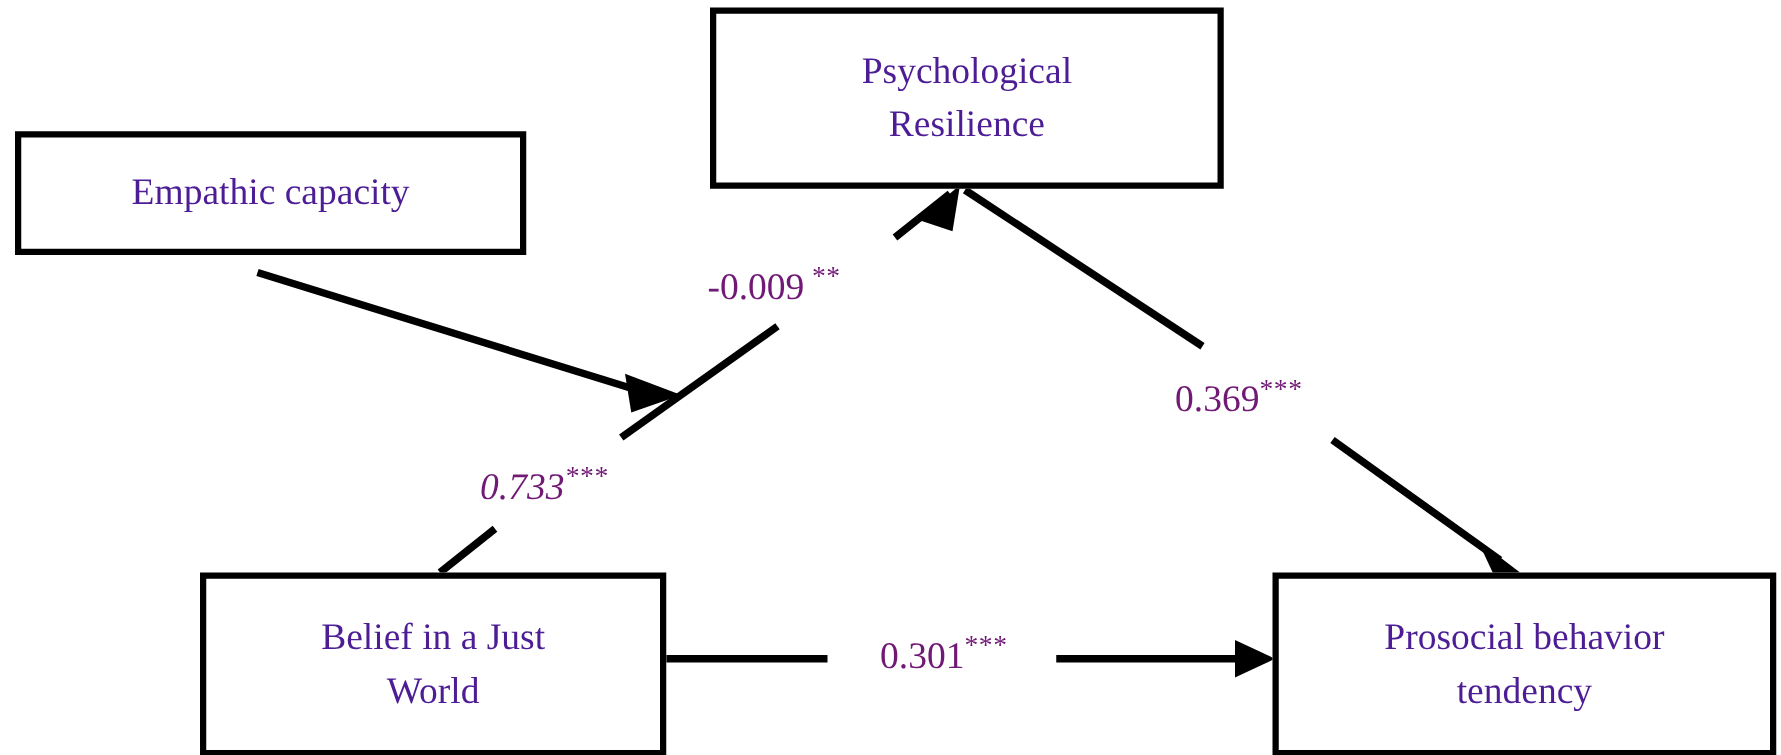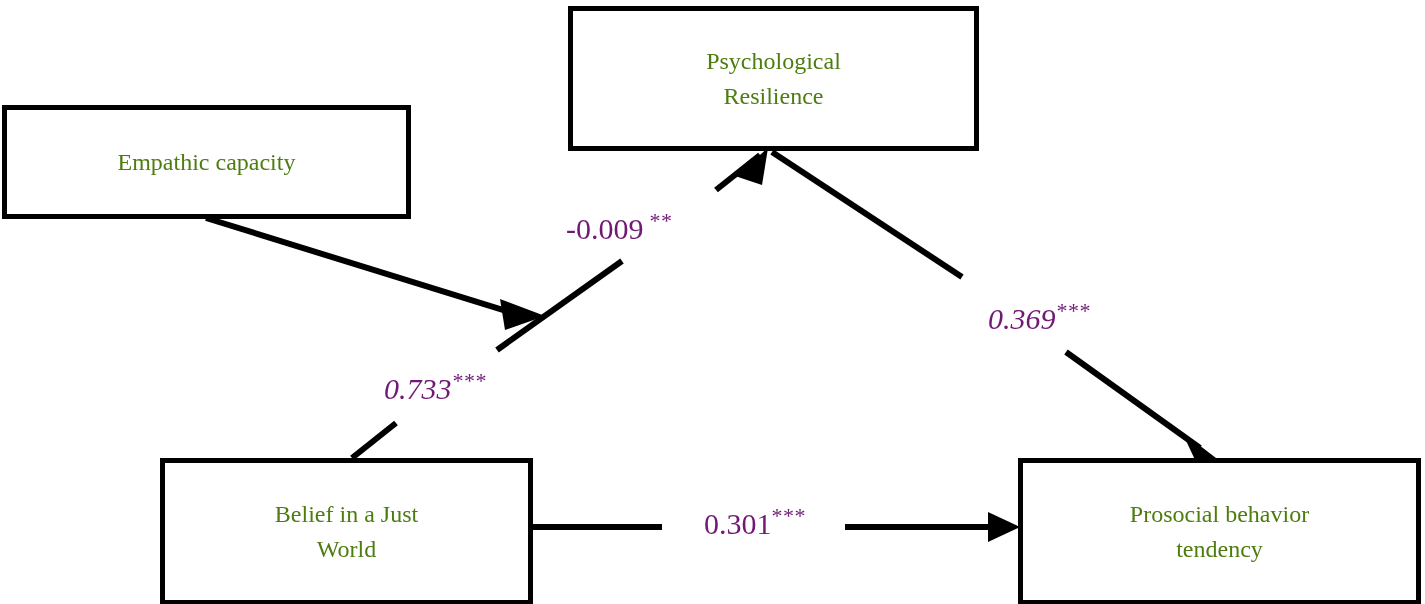--- a/index.html
+++ b/index.html
@@ -24,22 +24,22 @@
   }
   .node-box {
     position: absolute;
     box-sizing: border-box;
     border: 5px solid #000000;
     background: #ffffff;
     display: flex;
     align-items: center;
     justify-content: center;
     text-align: center;
-    color: #4d7c0f;
-    font-size: 24px;
+    color: #4c1d95;
+    font-size: 30px;
     line-height: 1.42;
     z-index: 3;
   }
   .node-label {
     display: block;
     padding: 0 8px;
     white-space: pre-line;
   }
   .path-label {
     position: absolute;
@@ -85,21 +85,21 @@
       <polygon points="1216,458 1182,432 1196,462" fill="#000000"></polygon>
     </g>
 
     <g>
       <line x1="533" y1="527" x2="662" y2="527" stroke="#000000" stroke-width="6"></line>
       <line x1="845" y1="527" x2="1000" y2="527" stroke="#000000" stroke-width="6"></line>
       <polygon points="1020,527 988,512 988,542" fill="#000000"></polygon>
     </g>
   </svg>
 
-  <div class="node-box" style="left:2px; top:105px; width:409px; height:114px;text-align:right;">
+  <div class="node-box" style="left:12px; top:105px; width:409px; height:99px;text-align:right;">
     <span class="node-label">Empathic capacity</span>
   </div>
 
   <div class="node-box" style="left:568px; top:6px; width:411px; height:145px;">
     <span class="node-label">Psychological
 Resilience</span>
   </div>
 
   <div class="node-box" style="left:160px; top:458px; width:373px; height:147px;">
     <span class="node-label">Belief in a Just
@@ -112,21 +112,21 @@
   </div>
 
   <div class="path-label" style="left:560px; top:208px;">
     <span>-0.009</span><span class="coef-stars spaced">**</span>
   </div>
 
   <div class="path-label" style="left:378px; top:368px;font-style:italic;">
     <span>0.733</span><span class="coef-stars">***</span>
   </div>
 
-  <div class="path-label" style="left:982px; top:298px;font-style:italic;">
+  <div class="path-label" style="left:934px; top:298px;">
     <span>0.369</span><span class="coef-stars">***</span>
   </div>
 
   <div class="path-label" style="left:698px; top:503px;">
     <span>0.301</span><span class="coef-stars">***</span>
   </div>
 
 </div>
 
 </body></html>

